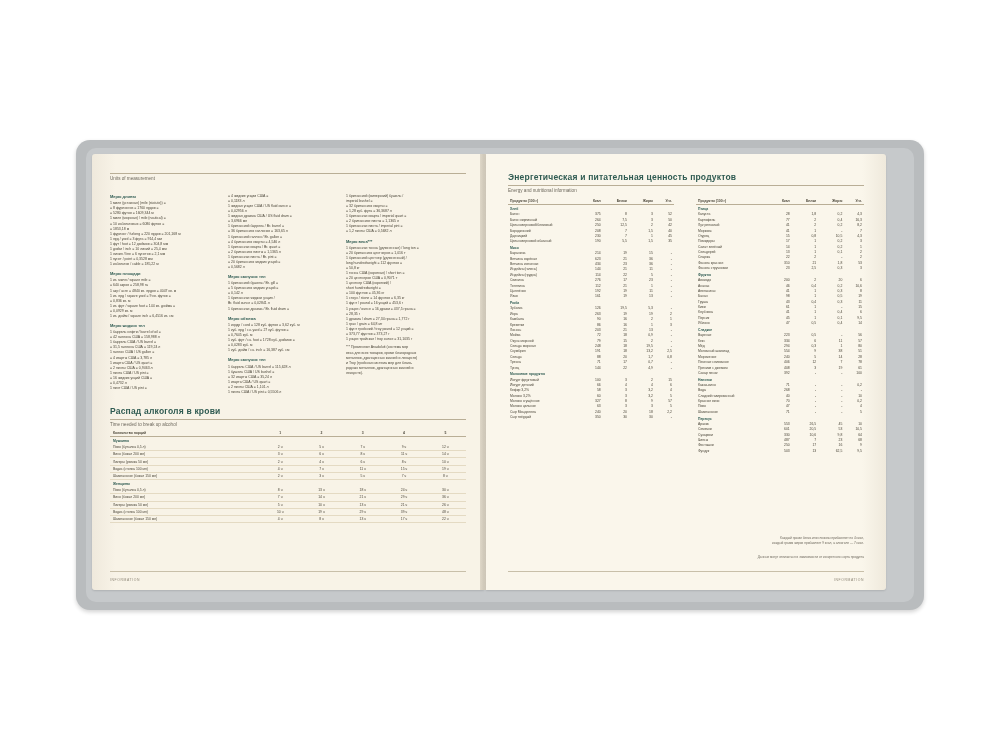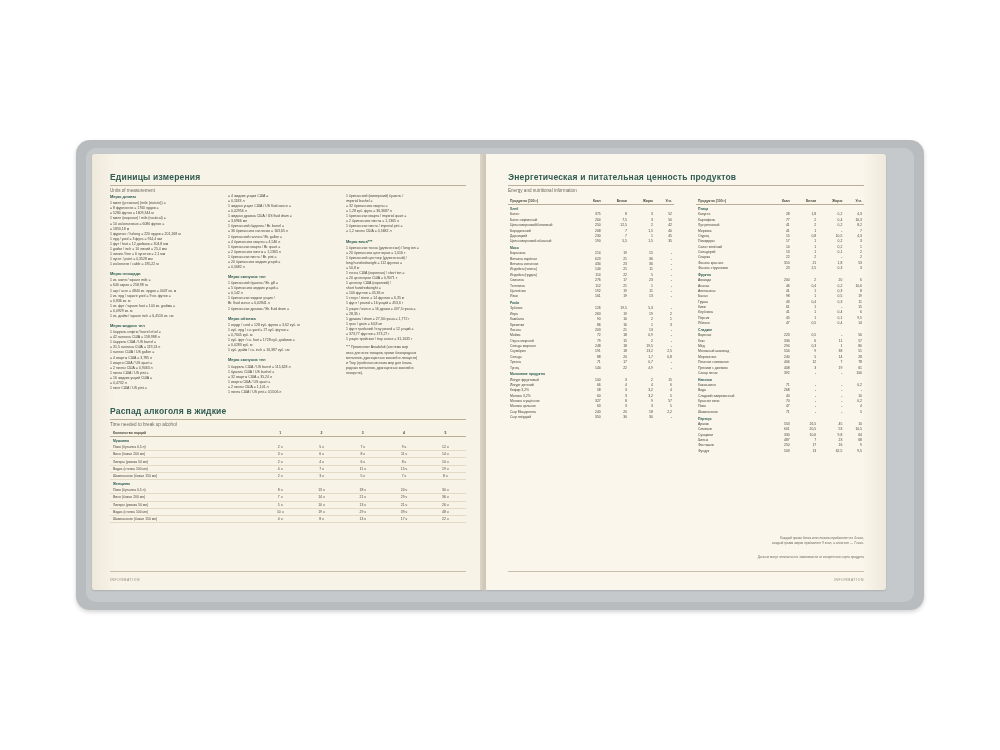--- a/index.html
+++ b/index.html
@@ -70,21 +70,20 @@
 </head>
 <body>
 
 <div class="stage">
   <div class="cover">
     <div class="cover-inner"></div>
 
     <div class="page page-left">
 
       <div class="sect" style="left:18px;top:18px;width:356px;">
-        <div class="sect-title">Единицы измерения</div>
         <div class="rule"></div>
         <div class="sect-sub">Units of measurement</div>
       </div>
 
       <div class="col mt" id="u-col-0" style="left:18px;top:40px;width:112px;">
           <div class="grp-h" style="margin-top: 0px;">Меры длины</div>
           <div style="margin-bottom: 3.5px;">
             <div>1 миля (уставная) (mile (statute)) =</div>
             <div>   = 8 фурлонгов = 1760 ярдов =</div>
             <div>   = 5280 футов = 1609,344 м</div>
@@ -209,21 +208,21 @@
             <div>*** Применяют Anadolutt (система мер</div>
             <div>веса для всех товаров, кроме благородных</div>
             <div>металлов, драгоценных камней и лекарств)</div>
             <div>и Troy (тройская система мер для благо-</div>
             <div>родных металлов, драгоценных камней и</div>
             <div>лекарств).</div>
           </div>
         </div>
 
       <div class="sect" style="left:18px;top:252px;width:356px;">
-        <div class="sect-title">Распад алкоголя в жидкие</div>
+        <div class="sect-title">Распад алкоголя в крови</div>
         <div class="rule"></div>
         <div class="sect-sub">Time needed to break up alcohol</div>
       </div>
 
       <div style="position:absolute;left:18px;top:276px;width:356px;">
         <table class="atbl" id="alcohol-table">
             <thead>
               <tr class="hdr">
                 <th class="l" style="width: 42%;">Количество порций</th>
                 <th>1</th>

